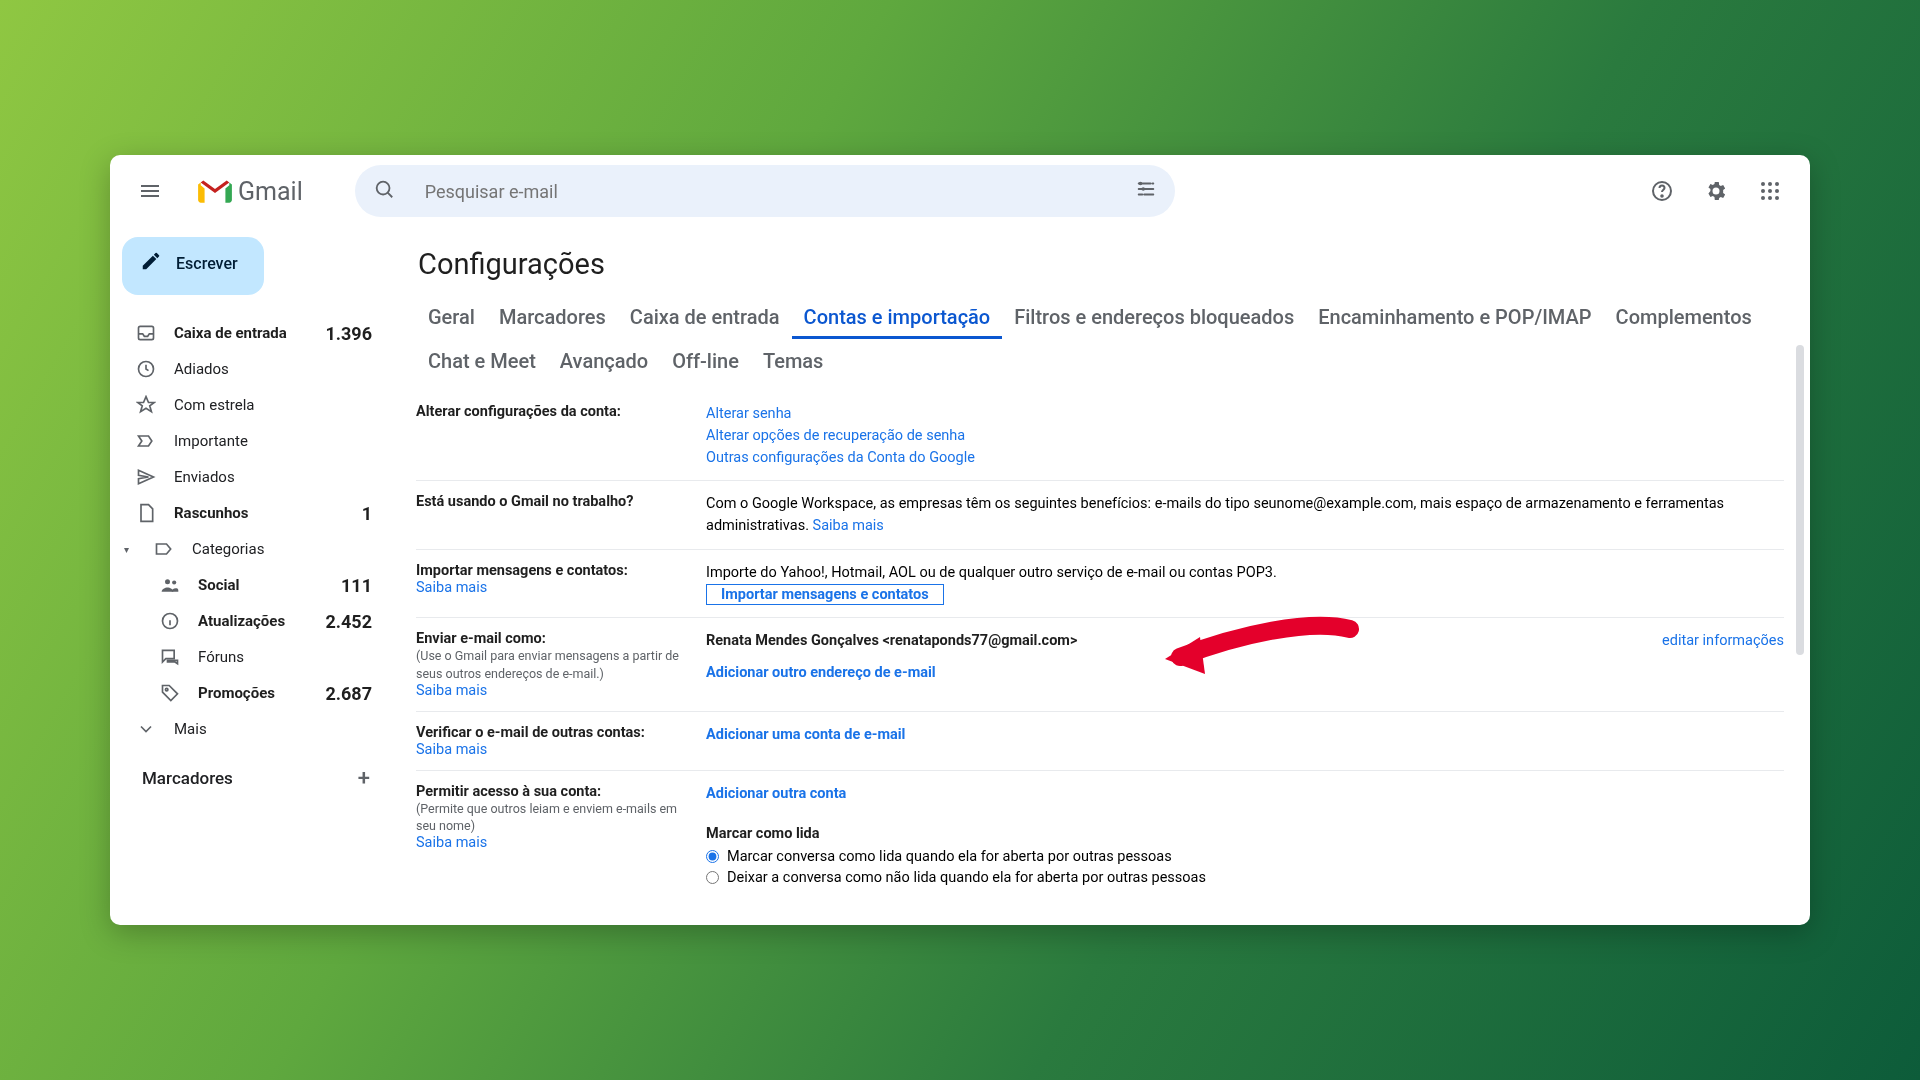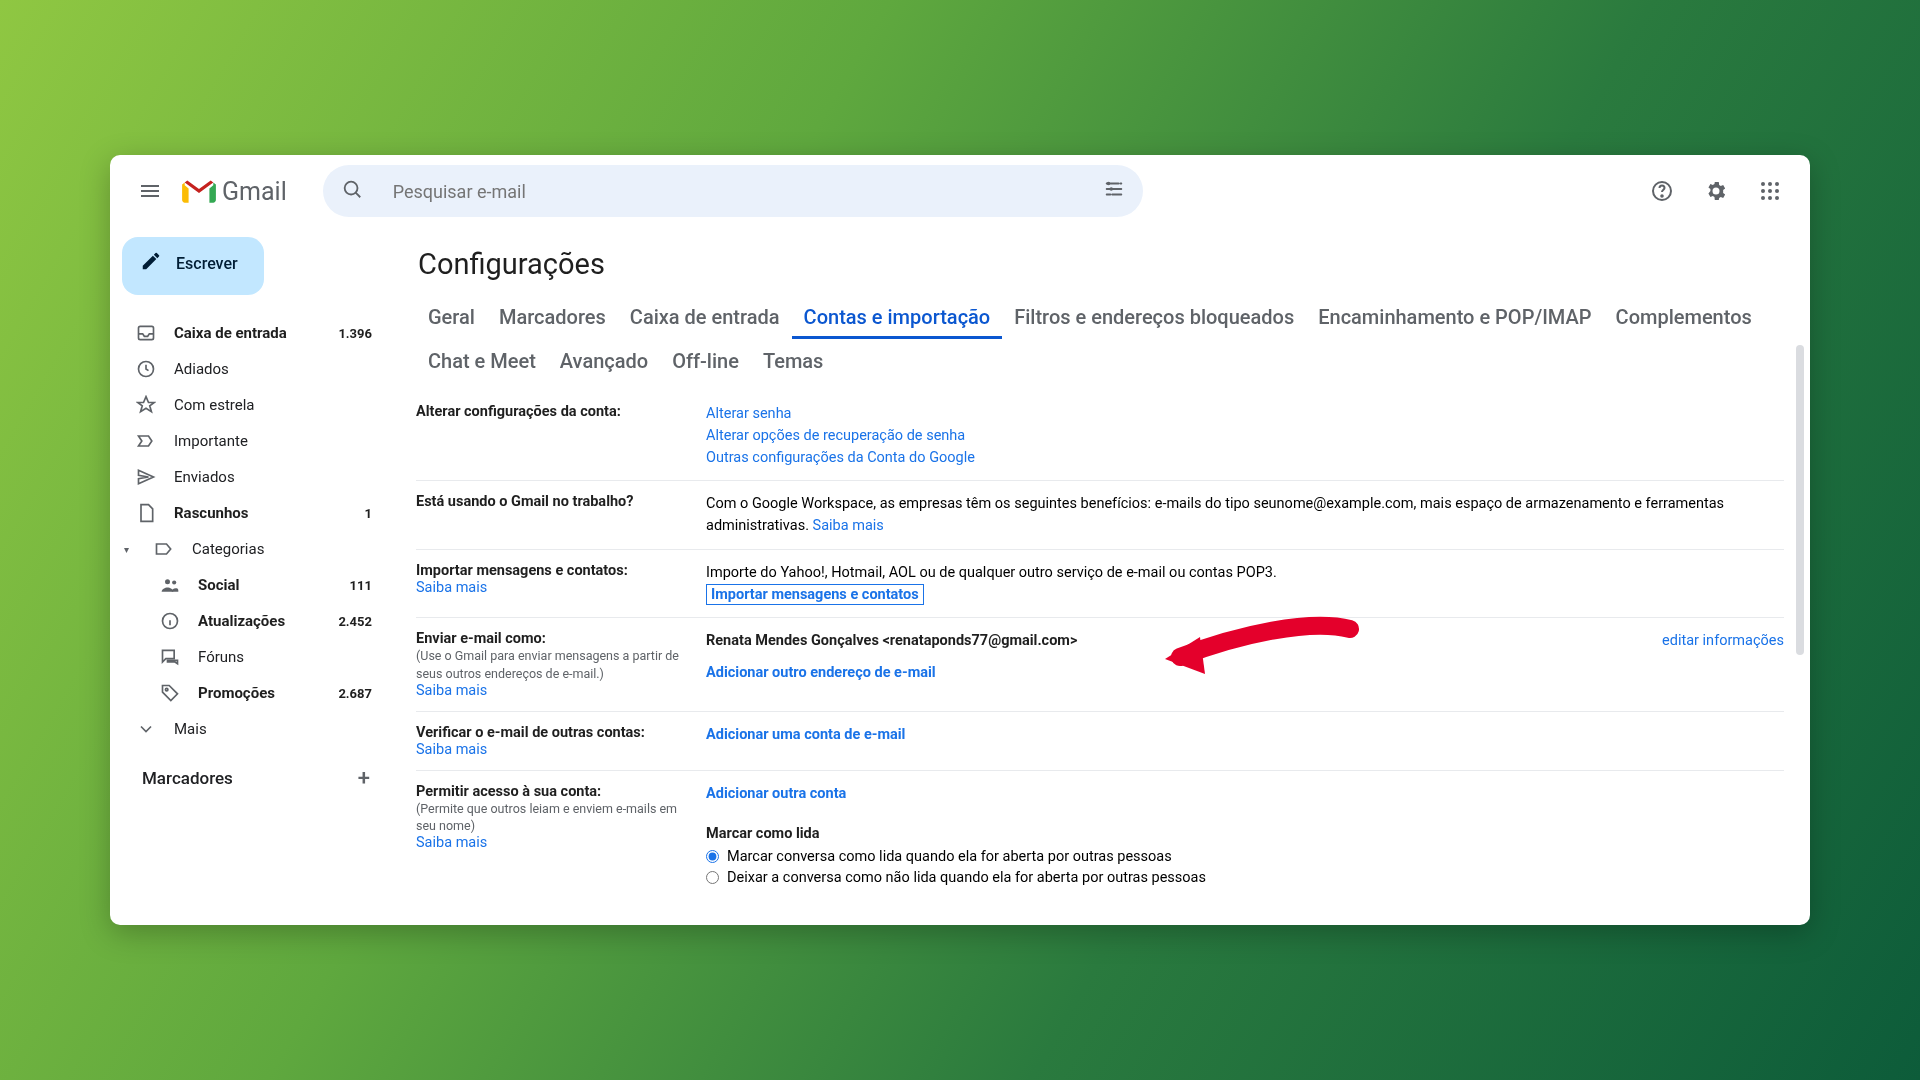--- a/index.html
+++ b/index.html
@@ -11,21 +11,21 @@
   }
   .app {
     width: 1700px; height: 770px;
     background: #fff; border-radius: 10px;
     box-shadow: 0 8px 30px rgba(0,0,0,.25);
     overflow: hidden; display: flex; flex-direction: column;
     position: relative;
   }
   .topbar {
     height: 72px; display: flex; align-items: center;
-    padding: 0 18px; gap: 6px;
+    padding: 0 18px; gap: 22px;
   }
   .icon-btn { width: 44px; height: 44px; border-radius: 50%; display:flex;align-items:center;justify-content:center;cursor:pointer;color:#5f6368;}
   .icon-btn svg { width: 24px; height: 24px; }
   .logo-wrap { display:flex; align-items:center; gap:6px; margin-right: 30px; margin-left: 4px;}
   .gmail-logo { width: 34px; height: 26px; }
   .logo-text { font-size: 25px; color:#5f6368; font-weight: 400;}
   .search-wrap { flex: 0 0 820px; }
   .search {
     height: 52px; background:#eaf1fb; border-radius: 26px;
     display:flex; align-items:center; padding: 0 18px; gap:14px;
@@ -43,39 +43,39 @@
     margin-bottom: 20px; margin-left: 2px;
   }
   .nav-item {
     height: 36px; padding-left: 16px; padding-right: 18px;
     display:flex; align-items:center; gap:18px;
     border-radius: 0 18px 18px 0; cursor:pointer;
     font-size:15px; color:#202124;
   }
   .nav-item .ic { width:20px; height:20px; color:#5f6368; display:flex;align-items:center;justify-content:center;}
   .nav-item .lbl { flex:1; }
-  .nav-item .cnt { font-size:13px; color:#5f6368;}
+  .nav-item .cnt { font-size:18px; color:#5f6368;}
   .nav-item.bold .lbl, .nav-item.bold .cnt { font-weight:700; color:#1f1f1f;}
   .nav-sub { padding-left: 40px; }
   .expand-caret { width:10px; display:inline-flex; margin-left:-12px; margin-right:2px; color:#5f6368; font-size:10px;}
   .labels-hdr { display:flex; align-items:center; justify-content:space-between; padding: 18px 20px 8px 22px; font-size:17px; color:#202124; font-weight:500;}
   .main { flex:1; padding: 10px 26px 0 26px; overflow-y:auto; position:relative;}
   .page-title { font-size:29px; color:#1f1f1f; margin: 10px 0 14px 2px;}
   .tabs { display:flex; flex-wrap:wrap; gap: 0; border-bottom:none; margin-bottom: 8px;}
   .tab { padding: 10px 12px; font-size:20px; color:#5f6368; cursor:pointer; font-weight:500;}
   .tab.active { color:#0b57d0; border-bottom: 3px solid #0b57d0; padding-bottom:7px;}
   .settings-list { }
   .srow { display:flex; border-bottom:1px solid #e8eaed; padding: 12px 0; font-size:14.5px; }
   .srow:last-child{border-bottom:none;}
   .scol-l { width: 290px; padding-right: 14px;}
   .scol-r { flex:1; }
   .srow b { font-weight:700; color:#1f1f1f;}
   .link { color:#1a73e8; cursor:pointer; }
   .link-bold { color:#1a73e8; font-weight:700; cursor:pointer;}
-  .boxed-link { border:1.5px solid #1a73e8; padding:1px 4px; color:#1a73e8; font-weight:700; cursor:pointer;}
+  .boxed-link { border:1.5px solid #1a73e8; padding:1px 14px; color:#1a73e8; font-weight:700; cursor:pointer;}
   .subtle { color:#5f6368; font-size:12.5px; line-height:1.3;}
   .scol-r p { line-height:1.5; }
   .right-action { float:right; }
   .radio-row { display:flex; align-items:center; gap:8px; margin-top:4px;}
   .radio-row input{ accent-color:#1a73e8; }
   .arrow-annot {
     position:absolute;
     left: 770px; top: 382px;
     pointer-events:none;
   }

